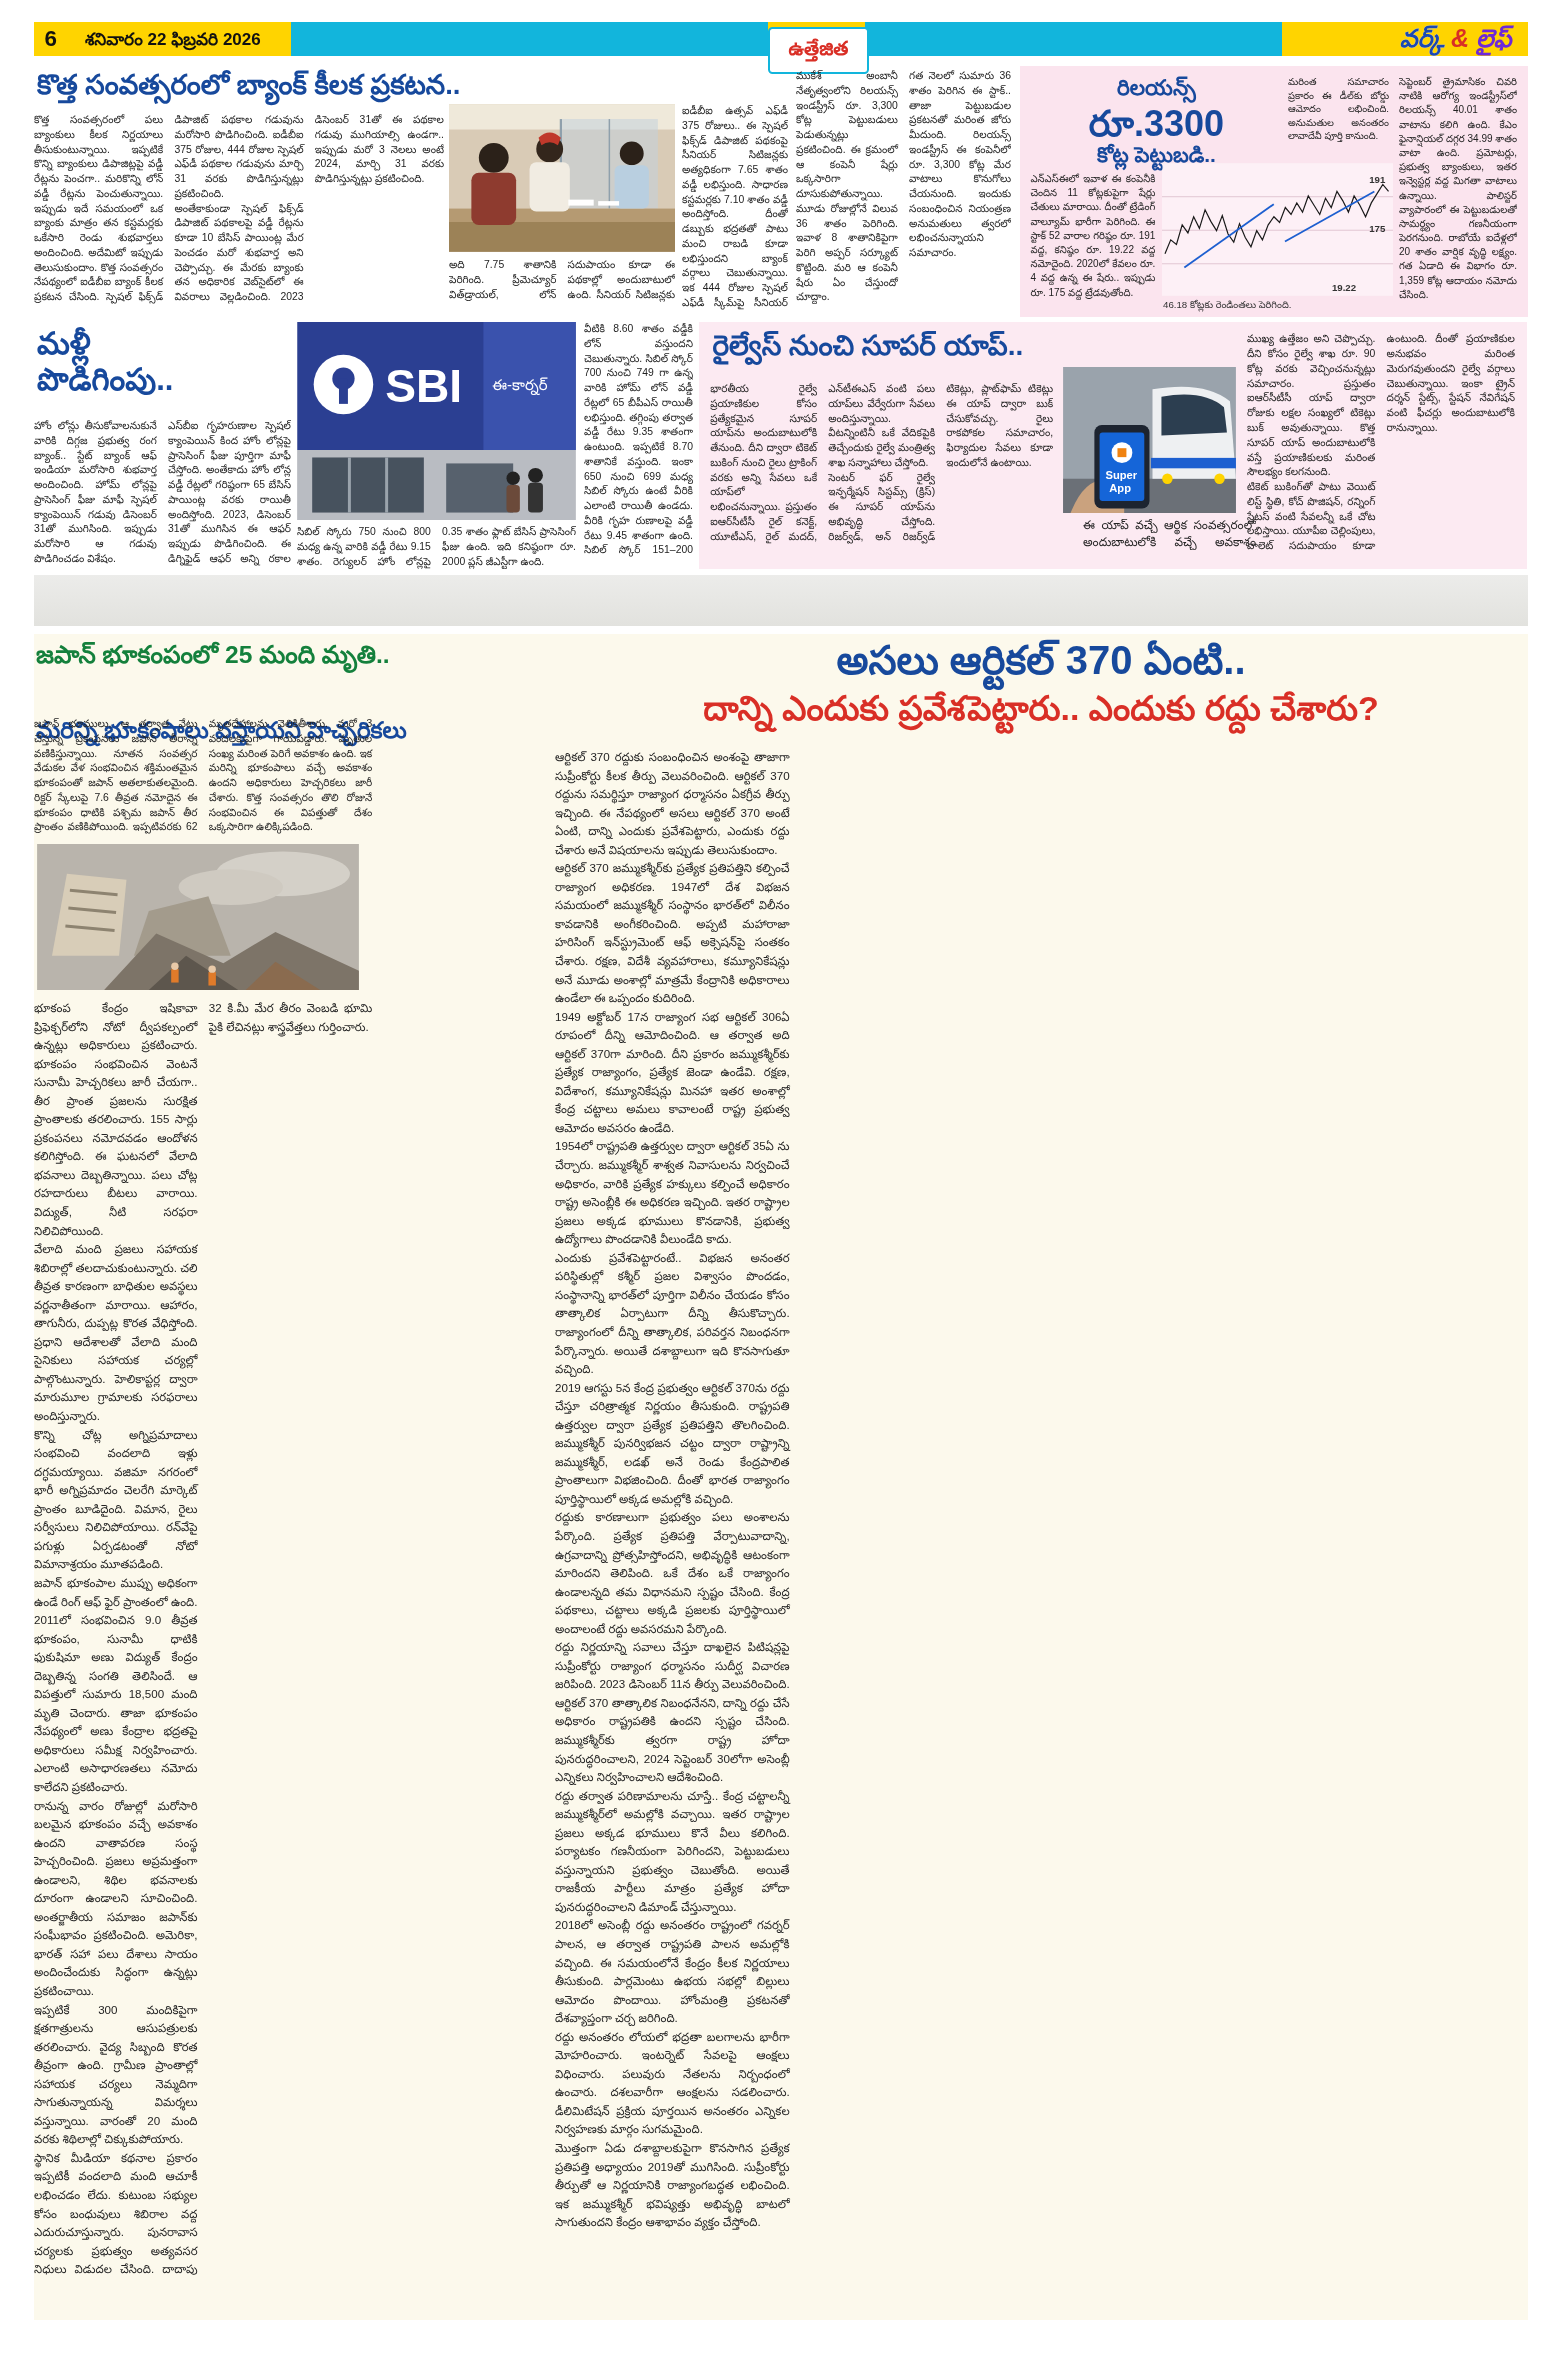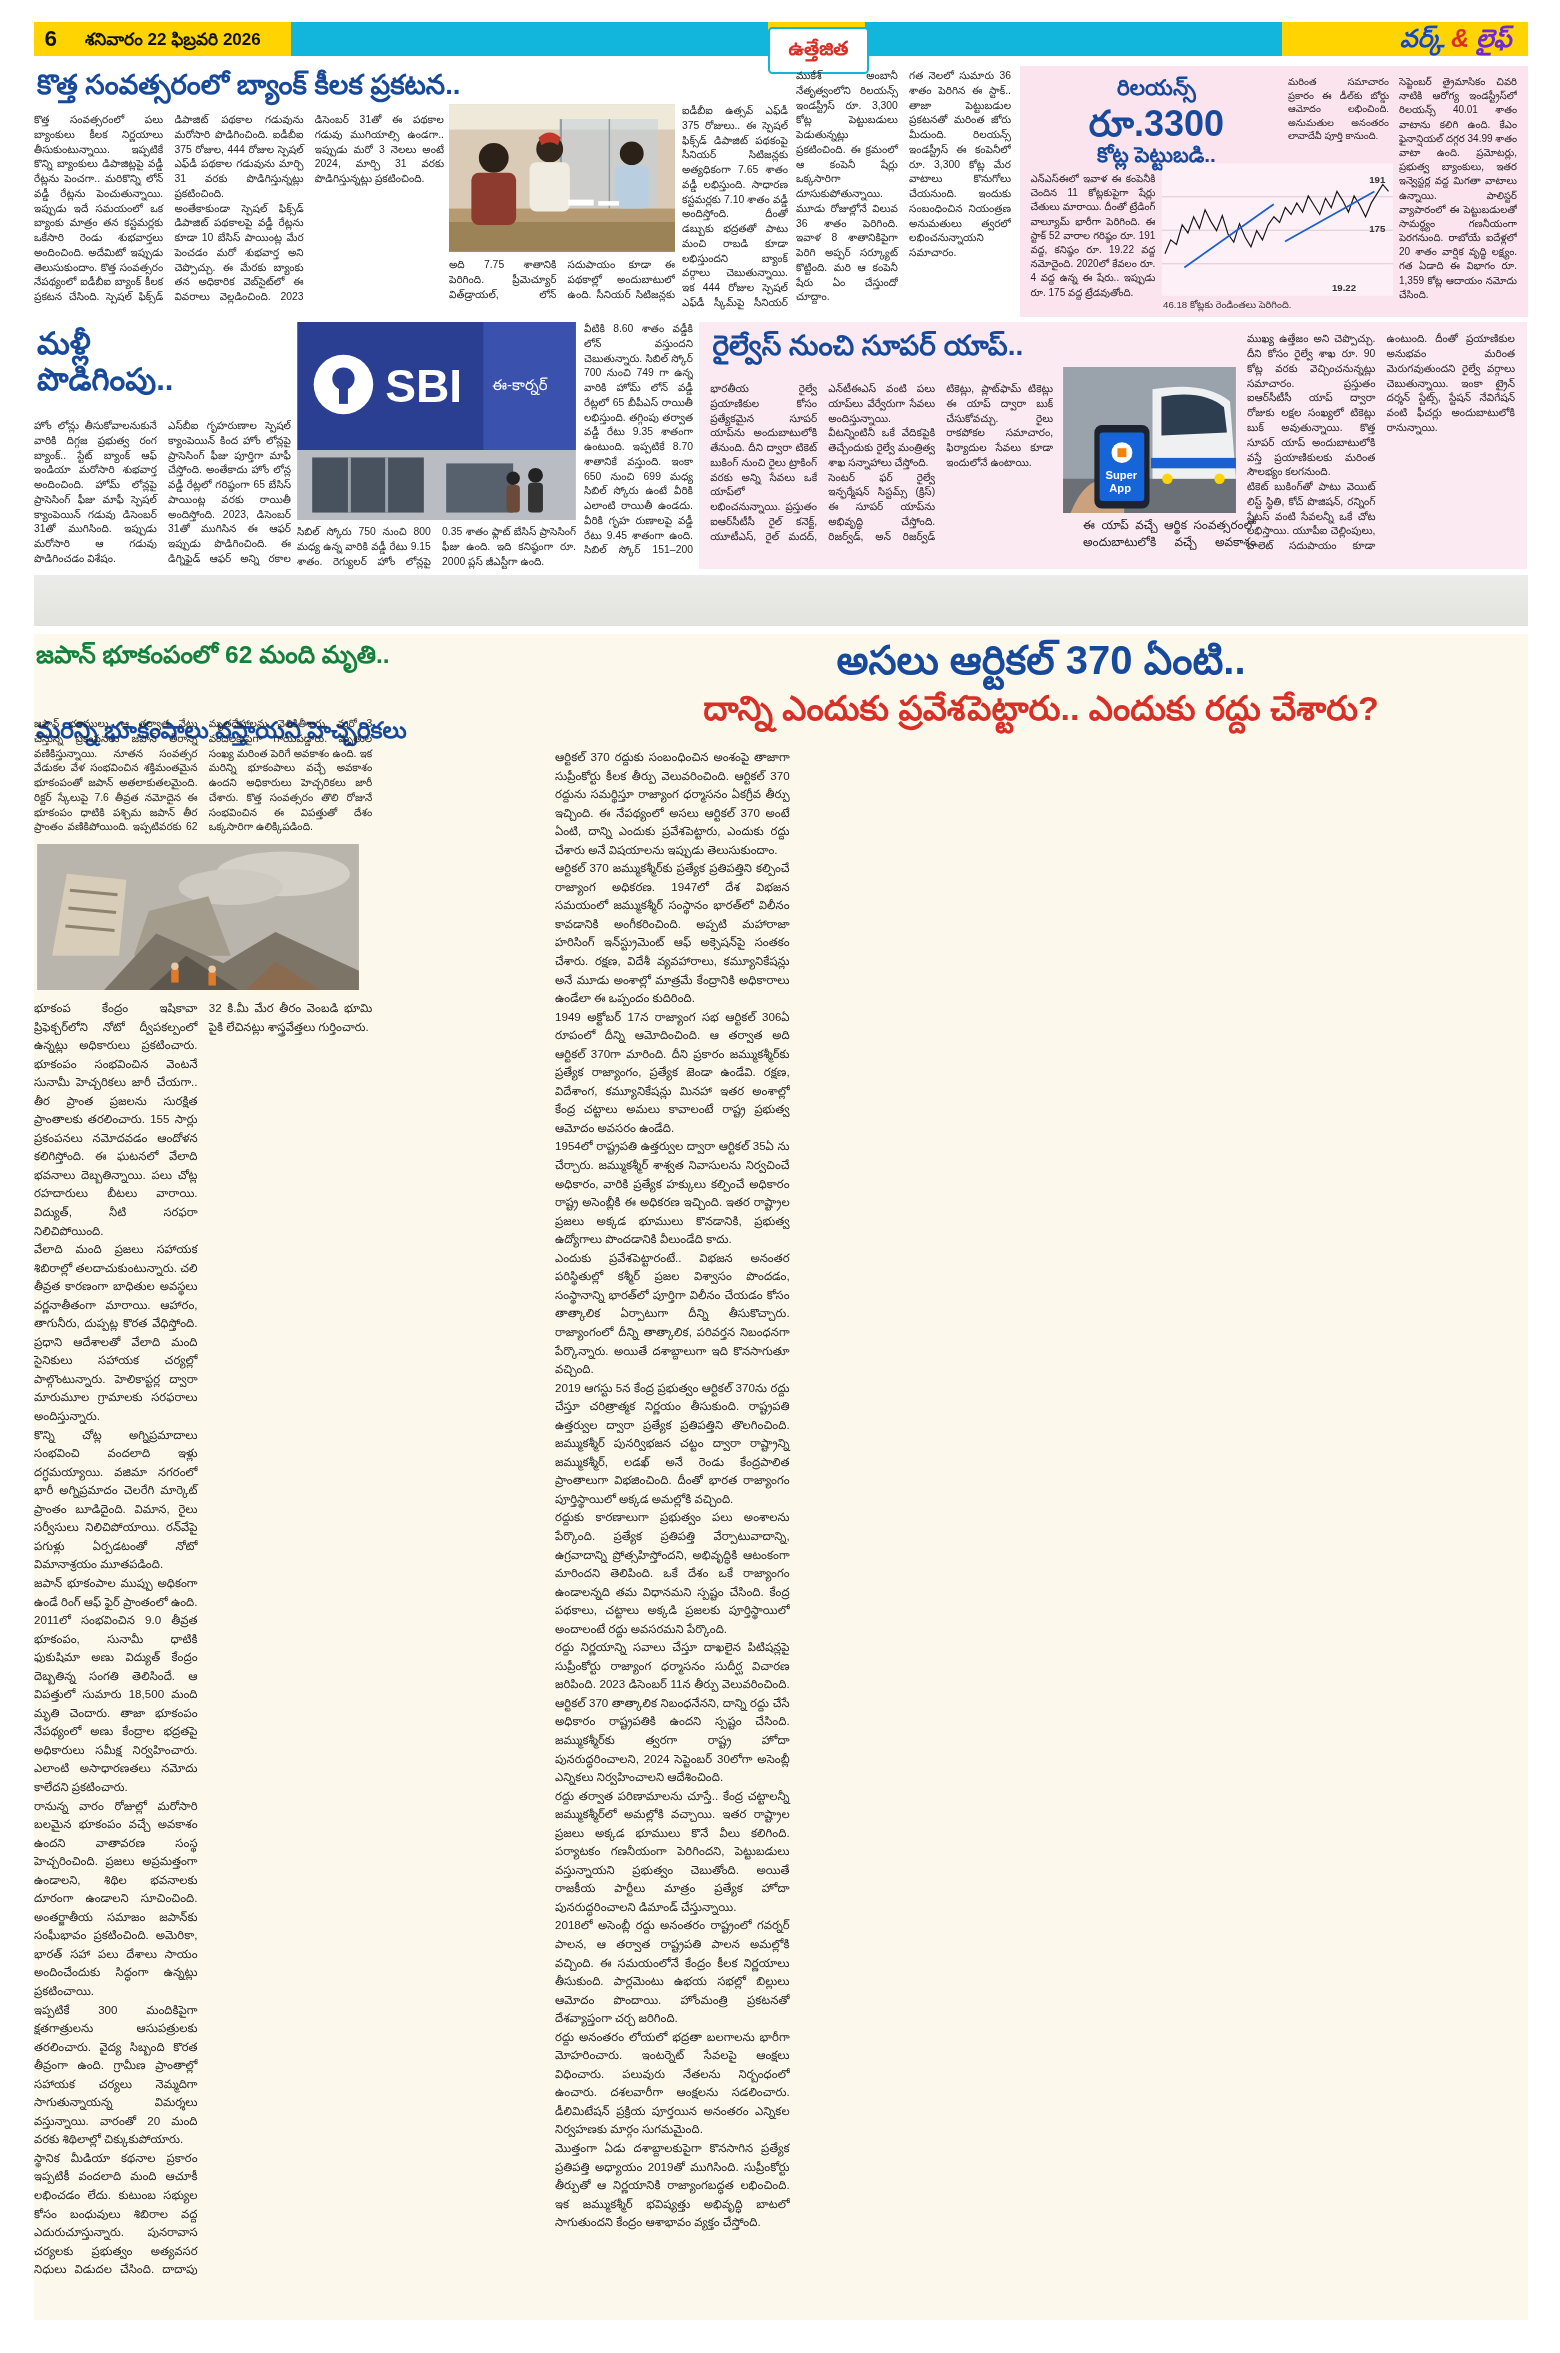--- a/index.html
+++ b/index.html
@@ -156,21 +156,21 @@
     </div>
     <div class="abs just c1" style="left:384px;top:195px;width:173px;height:43px;font-size:12px;line-height:1.4;">ఈ యాప్ వచ్చే ఆర్థిక సంవత్సరంలో అందుబాటులోకి వచ్చే అవకాశం ఉంది. డిజిటల్ చెల్లింపులకూ వీలుంటుంది.</div>
     <div class="abs just t14 c2" style="left:548px;top:10.4px;width:268px;height:227px;">ముఖ్య ఉత్తేజం అని చెప్పొచ్చు. దీని కోసం రైల్వే శాఖ రూ. 90 కోట్ల వరకు వెచ్చించనున్నట్లు సమాచారం. ప్రస్తుతం ఐఆర్‌సీటీసీ యాప్ ద్వారా రోజుకు లక్షల సంఖ్యలో టికెట్లు బుక్ అవుతున్నాయి. కొత్త సూపర్ యాప్ అందుబాటులోకి వస్తే ప్రయాణికులకు మరింత సౌలభ్యం కలగనుంది.
 టికెట్ బుకింగ్‌తో పాటు వెయిట్ లిస్ట్ స్థితి, కోచ్ పొజిషన్, రన్నింగ్ స్టేటస్ వంటి సేవలన్నీ ఒకే చోట లభిస్తాయి. యూపీఐ చెల్లింపులు, వాలెట్ సదుపాయం కూడా ఉంటుంది. దీంతో ప్రయాణికుల అనుభవం మరింత మెరుగవుతుందని రైల్వే వర్గాలు చెబుతున్నాయి. ఇంకా ట్రైన్ దర్శన్ స్టేట్స్, స్టేషన్ నేవిగేషన్ వంటి ఫీచర్లు అందుబాటులోకి రానున్నాయి.</div>
   </div>
 
   <div class="abs graysep" style="left:34px;top:575px;width:1494px;height:51px;"></div>
 
   <div class="abs cream" style="left:34px;top:634px;width:1494px;height:1686px;"></div>
 
-  <div class="abs hl-green" style="left:36px;top:641px;width:514px;font-size:24.6px;">జపాన్ భూకంపంలో 62 మంది మృతి..</div>
+  <div class="abs hl-green" style="left:36px;top:641px;width:514px;font-size:24.6px;">జపాన్ భూకంపంలో 25 మంది మృతి..</div>
   <div class="abs hl-blue" style="left:36px;top:675px;width:514px;font-size:23px;margin-top:42px;">మరిన్ని భూకంపాలు వస్తాయని హెచ్చరికలు</div>
   <div class="abs just t14 c3" style="left:34px;top:717px;width:513px;height:122px;">జపాన్ భూములు, ఆ తర్వాత వేటు చేస్తున్న ప్రకంపనలు జపాన్ తీరాన్ని వణికిస్తున్నాయి. నూతన సంవత్సర వేడుకల వేళ సంభవించిన శక్తిమంతమైన భూకంపంతో జపాన్ అతలాకుతలమైంది. రిక్టర్ స్కేలుపై 7.6 తీవ్రత నమోదైన ఈ భూకంపం ధాటికి పశ్చిమ జపాన్ తీర ప్రాంతం వణికిపోయింది. ఇప్పటివరకు 62 మృతదేహాలను వెలికితీశారు. మరో 3 వందలకుపైగా గాయపడ్డారు. మృతుల సంఖ్య మరింత పెరిగే అవకాశం ఉంది. ఇక మరిన్ని భూకంపాలు వచ్చే అవకాశం ఉందని అధికారులు హెచ్చరికలు జారీ చేశారు. కొత్త సంవత్సరం తొలి రోజునే సంభవించిన ఈ విపత్తుతో దేశం ఒక్కసారిగా ఉలిక్కిపడింది.</div>
 
   <div class="abs" style="left:37px;top:844px;width:322px;height:146px;">
     <svg width="322" height="146" viewBox="0 0 432 196">
       <rect width="432" height="196" fill="#b9b4ac"></rect>
       <ellipse cx="330" cy="40" rx="90" ry="30" fill="#d4d0c8"></ellipse>
       <ellipse cx="260" cy="58" rx="70" ry="24" fill="#cfcac1"></ellipse>
       <polygon points="20,150 40,40 120,48 110,150" fill="#d8cdb8"></polygon>
       <line x1="44" y1="62" x2="108" y2="68" stroke="#8d8370" stroke-width="4"></line>

